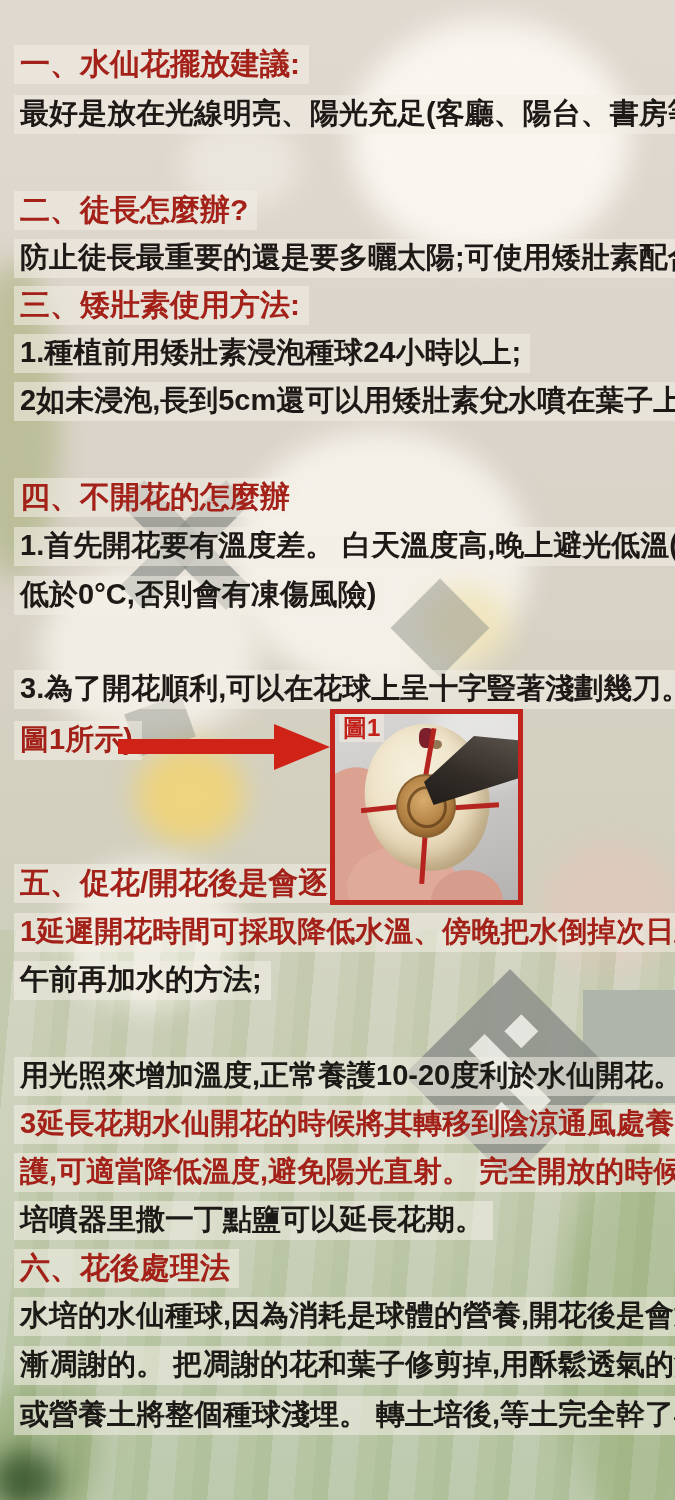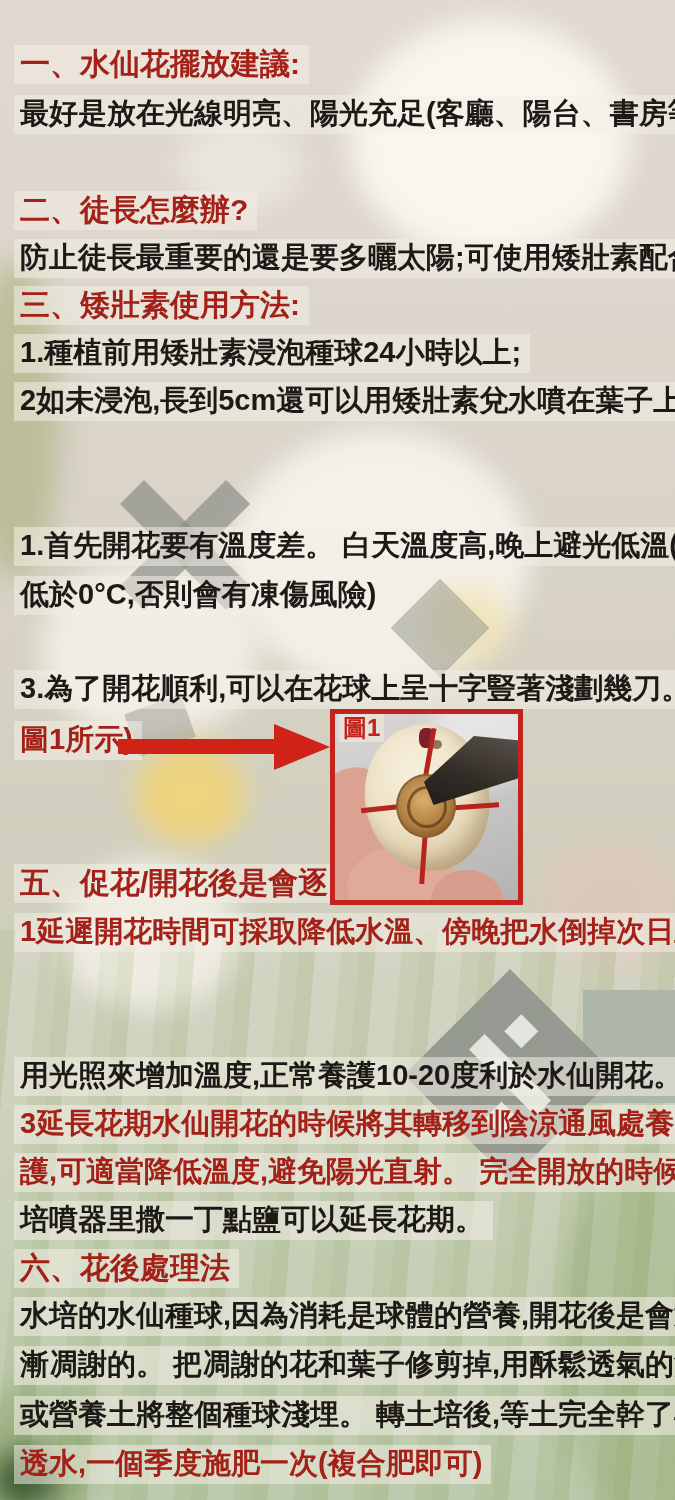--- a/index.html
+++ b/index.html
@@ -79,35 +79,36 @@
     <div class="sq" style="left:88px;top:100px;width:24px;height:24px;"></div>
   </div>
 
   <div class="line heading red" style="top:45px">一、水仙花擺放建議:</div>
   <div class="line black" style="top:95px">最好是放在光線明亮、陽光充足(客廳、陽台、書房等)的地</div>
   <div class="line heading red" style="top:191px">二、徒長怎麼辦?</div>
   <div class="line black" style="top:239px">防止徒長最重要的還是要多曬太陽;可使用矮壯素配合。</div>
   <div class="line heading red" style="top:286px">三、矮壯素使用方法:</div>
   <div class="line black" style="top:334px">1.種植前用矮壯素浸泡種球24小時以上;</div>
   <div class="line black" style="top:382px">2如未浸泡,長到5cm還可以用矮壯素兌水噴在葉子上,長</div>
+  <div class="line heading red" style="top:478px">四、不開花的怎麼辦</div>
   <div class="line black" style="top:527px">1.首先開花要有溫度差。 白天溫度高,晚上避光低溫(不得</div>
   <div class="line black" style="top:576px">低於0°C,否則會有凍傷風險)</div>
   <div class="line black" style="top:670px">3.為了開花順利,可以在花球上呈十字豎著淺劃幾刀。 (如</div>
   <div class="line red" style="top:721px">圖1所示)</div>
   <div class="line heading red" style="top:864px">五、促花/開花後是會逐</div>
   <div class="line red" style="top:913px">1延遲開花時間可採取降低水溫、傍晚把水倒掉次日上</div>
+  <div class="line black" style="top:961px">午前再加水的方法;</div>
   <div class="line black" style="top:1057px">用光照來增加溫度,正常養護10-20度利於水仙開花。</div>
   <div class="line red" style="top:1105px">3延長花期水仙開花的時候將其轉移到陰涼通風處養</div>
   <div class="line red" style="top:1153px">護,可適當降低溫度,避免陽光直射。 完全開放的時候往水</div>
   <div class="line heading red" style="top:1249px">六、花後處理法</div>
   <div class="line black" style="top:1201px">培噴器里撒一丁點鹽可以延長花期。</div>
   <div class="line black" style="top:1297px">水培的水仙種球,因為消耗是球體的營養,開花後是會逐</div>
   <div class="line black" style="top:1346px">漸凋謝的。 把凋謝的花和葉子修剪掉,用酥鬆透氣的沙土</div>
   <div class="line black" style="top:1396px">或營養土將整個種球淺埋。 轉土培後,等土完全幹了再澆</div>
-  <div class="line red" style="top:1445px">透水,一個季度施肥一次(複合肥即可)</div>
 
   <div class="arrow-shaft"></div>
   <div class="arrow-head"></div>
 
   <div class="fig">
     <div class="shine"></div>
     <div class="finger" style="left:-38px;top:52px;width:98px;height:152px;transform:rotate(14deg);"></div>
     <div class="finger" style="left:12px;bottom:-28px;width:112px;height:82px;background:#e0aa9a;"></div>
     <div class="finger" style="left:96px;bottom:-32px;width:72px;height:62px;background:#d69c8c;"></div>
     <div class="bulb"></div>

